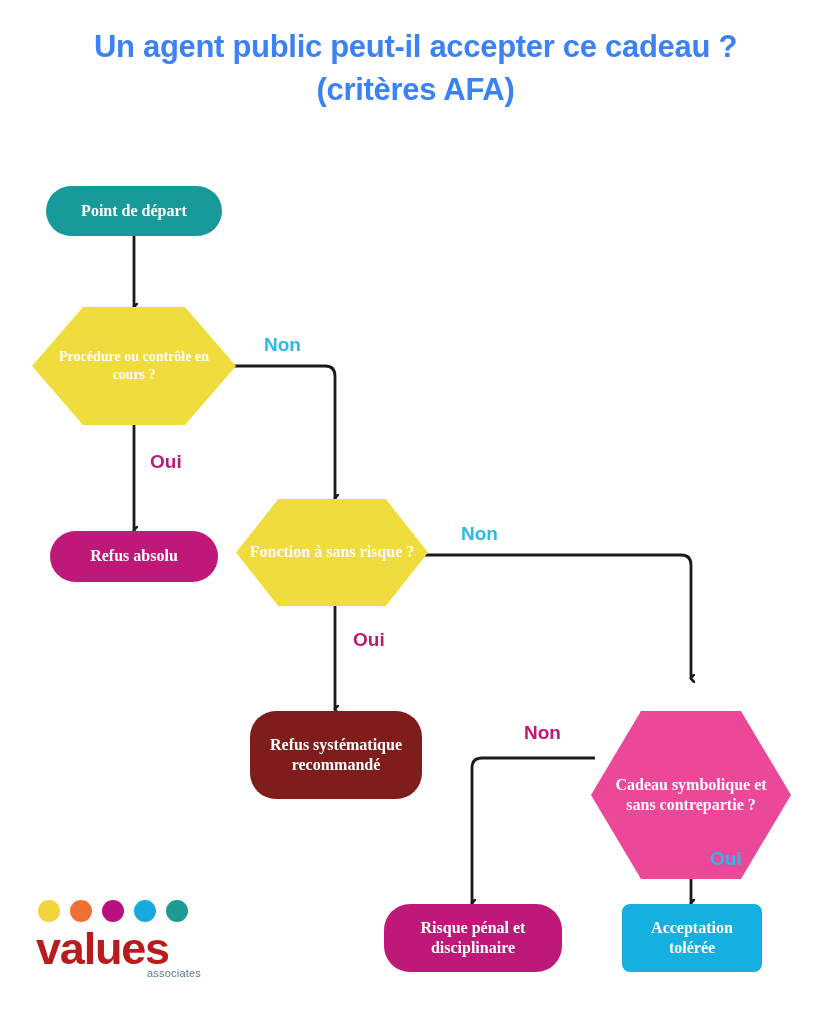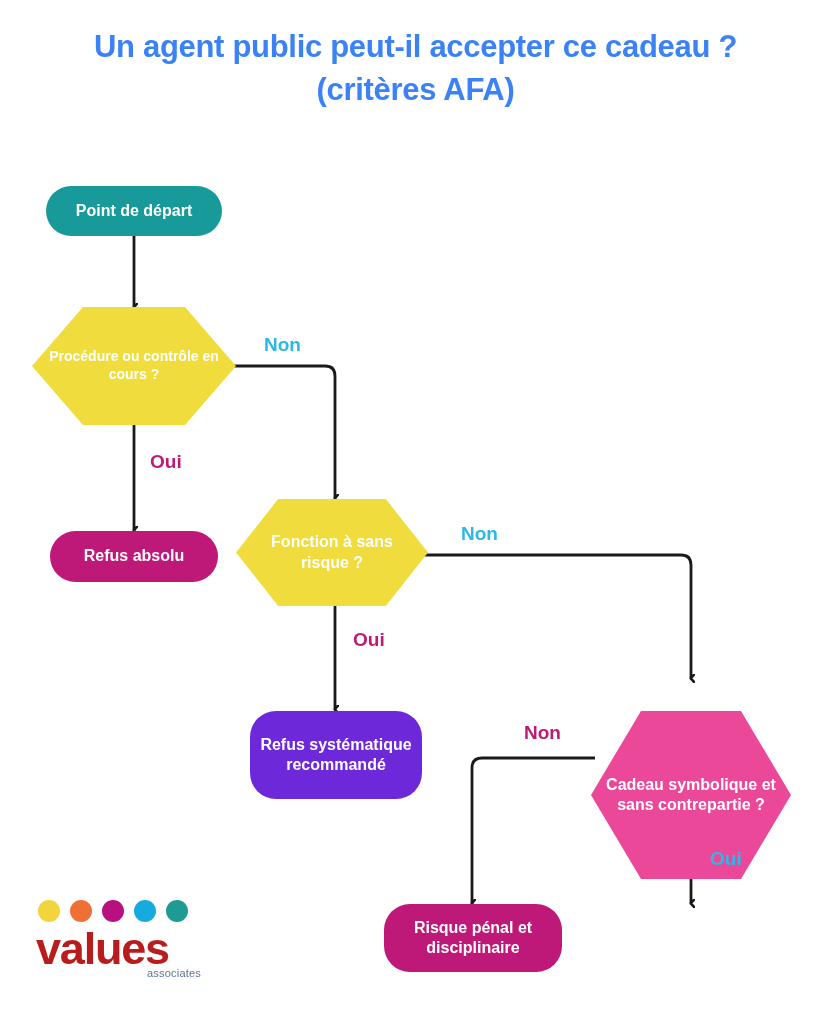--- a/index.html
+++ b/index.html
@@ -42,20 +42,21 @@
   
   .node {
     position: absolute;
     display: flex;
     align-items: center;
     justify-content: flex-end;
     text-align: center;
     color: #ffffff;
     font-weight: bold;
     line-height: 1.28;
+    font-family: Liberation Serif, serif;
     -webkit-font-smoothing: antialiased;
   }
   .node .node-label { display: block; width: 100%; padding: 0 10px; }
 
   
   .pill { border-radius: 26px; }
   .box  { border-radius: 8px; }
 
   
   .hex {
@@ -135,32 +136,35 @@
   </div>
 
   <div class="node pill" style="left:50px; top:531px; width:168px; height:51px; background:#be1878; font-size:16px;">
     <span class="node-label">Refus absolu</span>
   </div>
 
   <div class="node hex-wide" style="left:236px; top:499px; width:192px; height:107px; background:#f0dc3c; font-size:16px;">
     <span class="node-label">Fonction à sans risque ?</span>
   </div>
 
-  <div class="node pill" style="left:250px; top:711px; width:172px; height:88px; background:#6d28d9; font-size:16px;">
+  <div class="node pill" style="left:250px; top:711px; width:172px; height:88px; background:#7f1d1d; font-size:16px;">
     <span class="node-label">Refus systématique recommandé</span>
   </div>
 
   <div class="node hex" style="left:591px; top:711px; width:200px; height:168px; background:#ec4899; font-size:16px;">
     <span class="node-label">Cadeau symbolique et sans contrepartie ?</span>
   </div>
 
   <div class="node pill" style="left:384px; top:904px; width:178px; height:68px; background:#be1878; font-size:16px;">
     <span class="node-label">Risque pénal et disciplinaire</span>
   </div>
 
+  <div class="node box" style="left:622px; top:904px; width:140px; height:68px; background:#16b0e0; font-size:16px;">
+    <span class="node-label">Acceptation tolérée</span>
+  </div>
 
   <div class="edge-label" style="left:264px; top:334px; color:#2cb8e8;">Non</div>
 
   <div class="edge-label" style="left:150px; top:451px; color:#be1878;">Oui</div>
 
   <div class="edge-label" style="left:461px; top:523px; color:#2cb8e8;">Non</div>
 
   <div class="edge-label" style="left:353px; top:629px; color:#be1878;">Oui</div>
 
   <div class="edge-label" style="left:524px; top:722px; color:#be1878;">Non</div>

